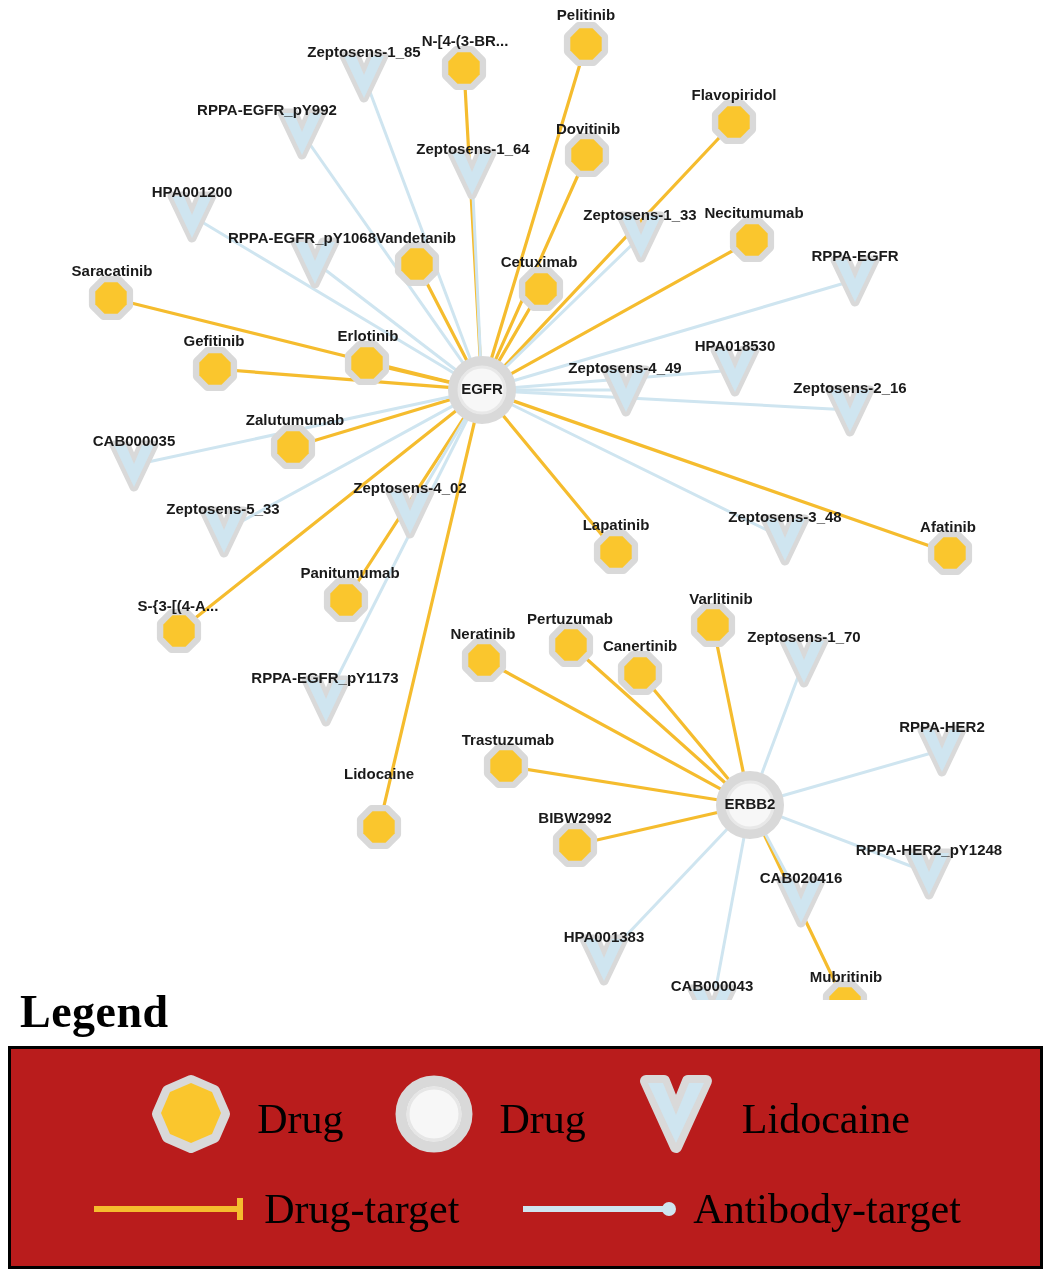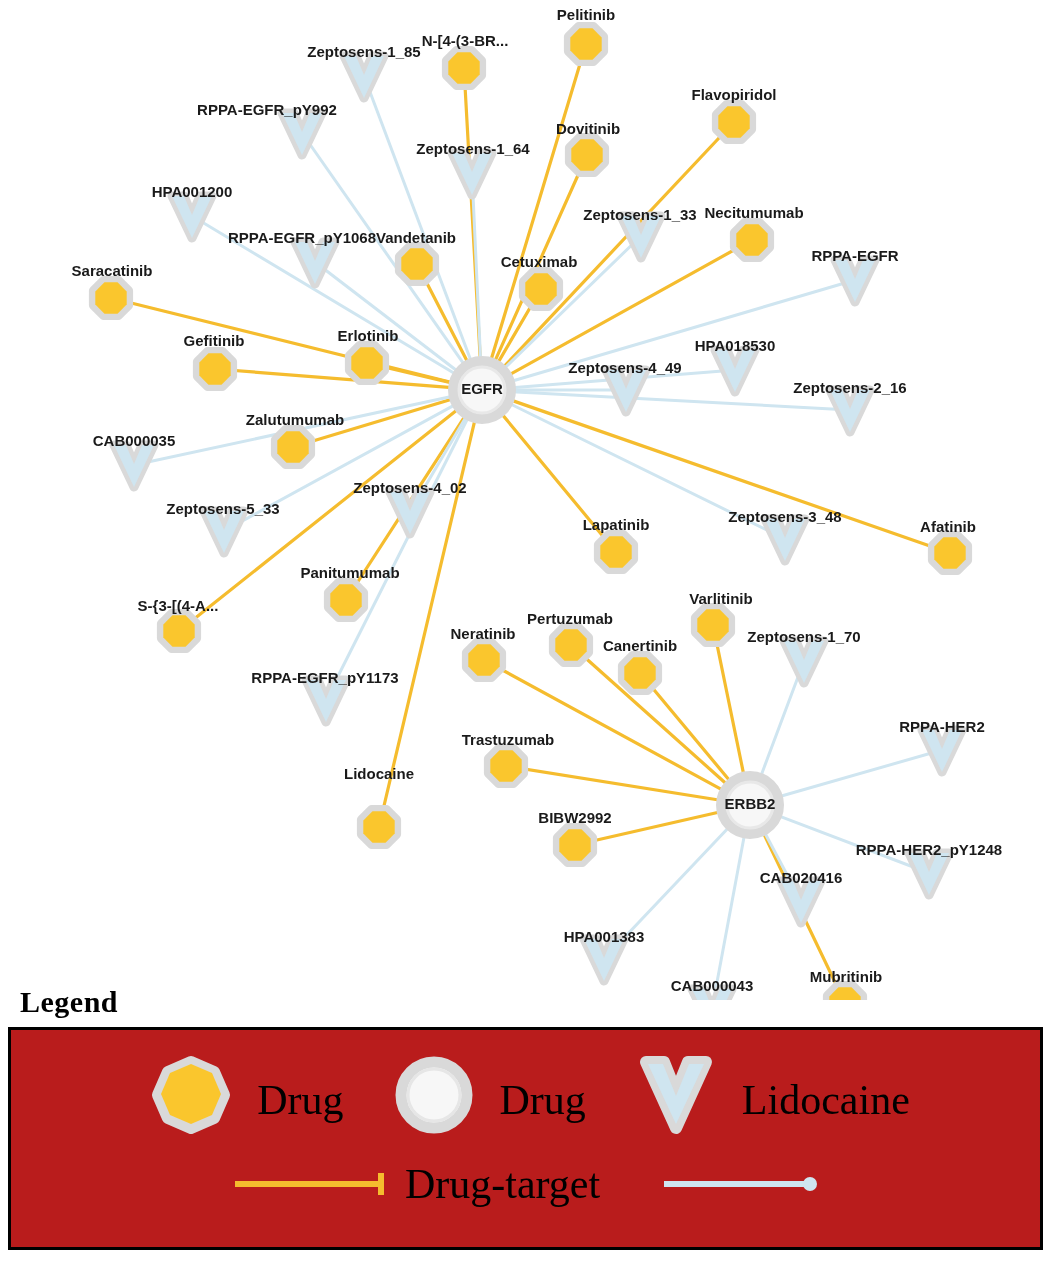--- a/index.html
+++ b/index.html
@@ -41,21 +41,21 @@
     dominant-baseline: middle;
   }
   .legend-wrap {
     position: absolute;
     left: 8px;
     top: 985px;
     width: 1043px;
   }
   .legend-title {
     font-family: "Liberation Serif", serif;
-    font-size: 30px;
+    font-size: 46px;
     font-weight: bold;
     color: #000;
     margin: 0 0 8px 12px;
     letter-spacing: 0.5px;
   }
   .legend-box {
     border: 3px solid #000;
     background: #b91c1c;
     width: 1035px;
     height: 223px;
@@ -78,21 +78,21 @@
     align-items: center;
     gap: 16px;
   }
   .legend-text {
     font-family: "Liberation Serif", serif;
     font-size: 42px;
     color: #000;
   }
   .legend-row2 {
     position: absolute;
-    top: 124px;
+    top: 130px;
     left: 0;
     width: 100%;
     height: 60px;
     display: flex;
     align-items: center;
     justify-content: center;
     gap: 60px;
   }
   .legend-edge-item {
     display: flex;
@@ -328,16 +328,17 @@
           <line x1="4" y1="15" x2="150" y2="15" stroke="#f5bc2e" stroke-width="6"></line>
           <line x1="150" y1="4" x2="150" y2="26" stroke="#f5bc2e" stroke-width="6"></line>
         </svg>
         <span class="legend-text">Drug-target</span>
       </div>
       <div class="legend-edge-item">
         <svg width="160" height="30">
           <line x1="4" y1="15" x2="145" y2="15" stroke="#cfe5f0" stroke-width="6"></line>
           <circle cx="150" cy="15" r="7" fill="#cfe5f0"></circle>
         </svg>
+        <span class="legend-text">Antibody-target</span>
       </div>
     </div>
   </div>
 </div>
 
 </body></html>

